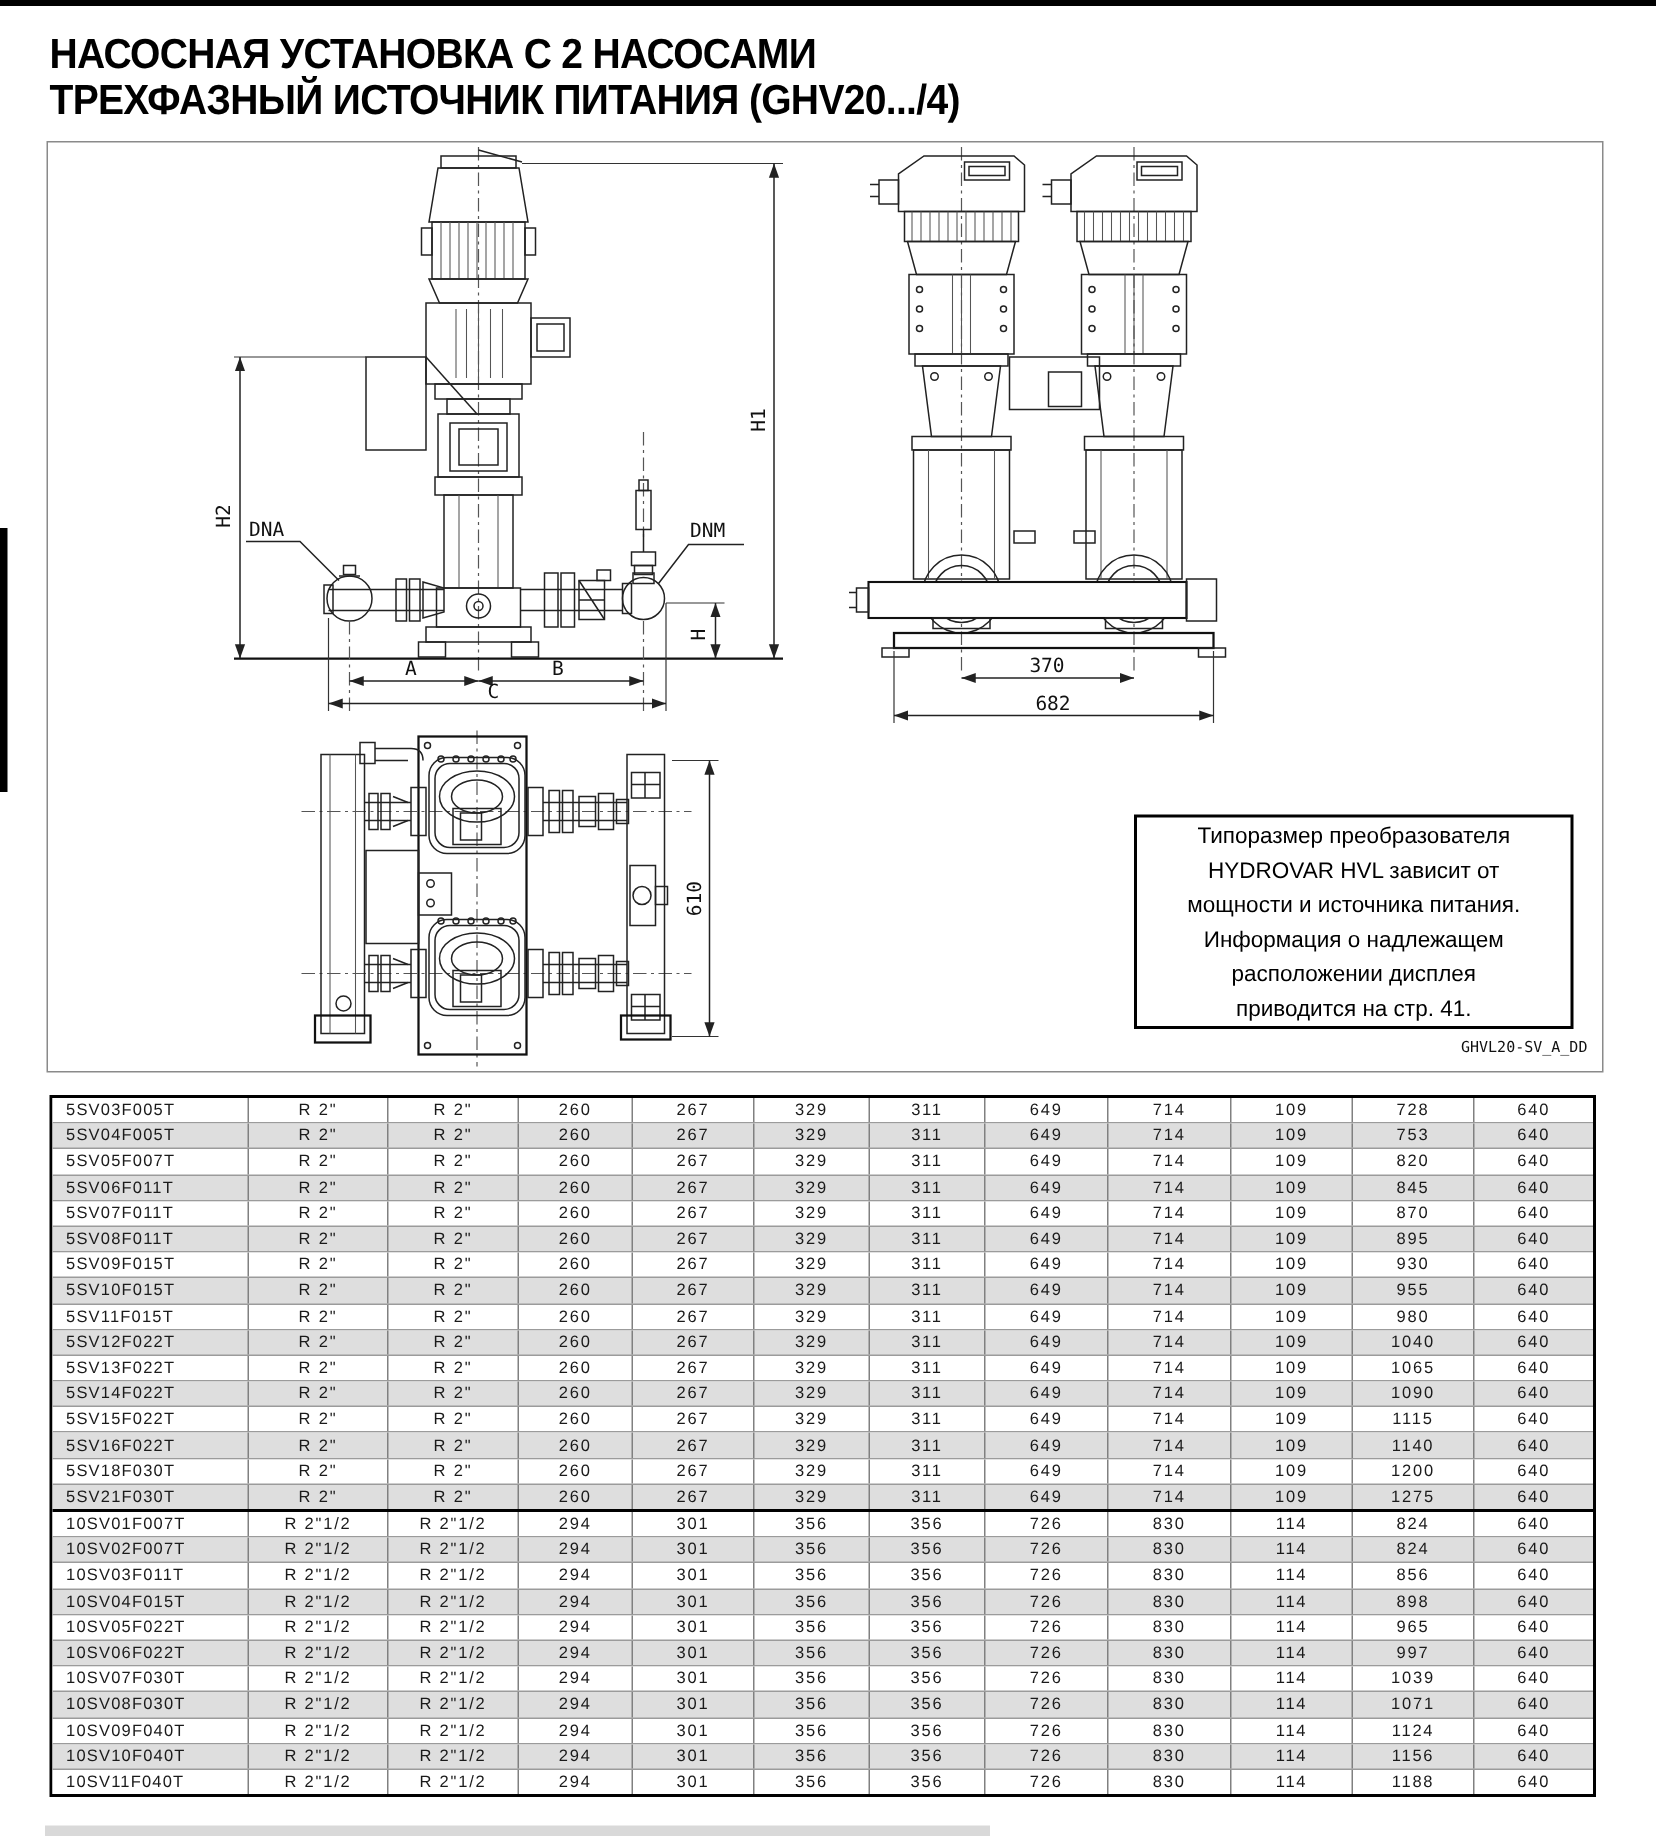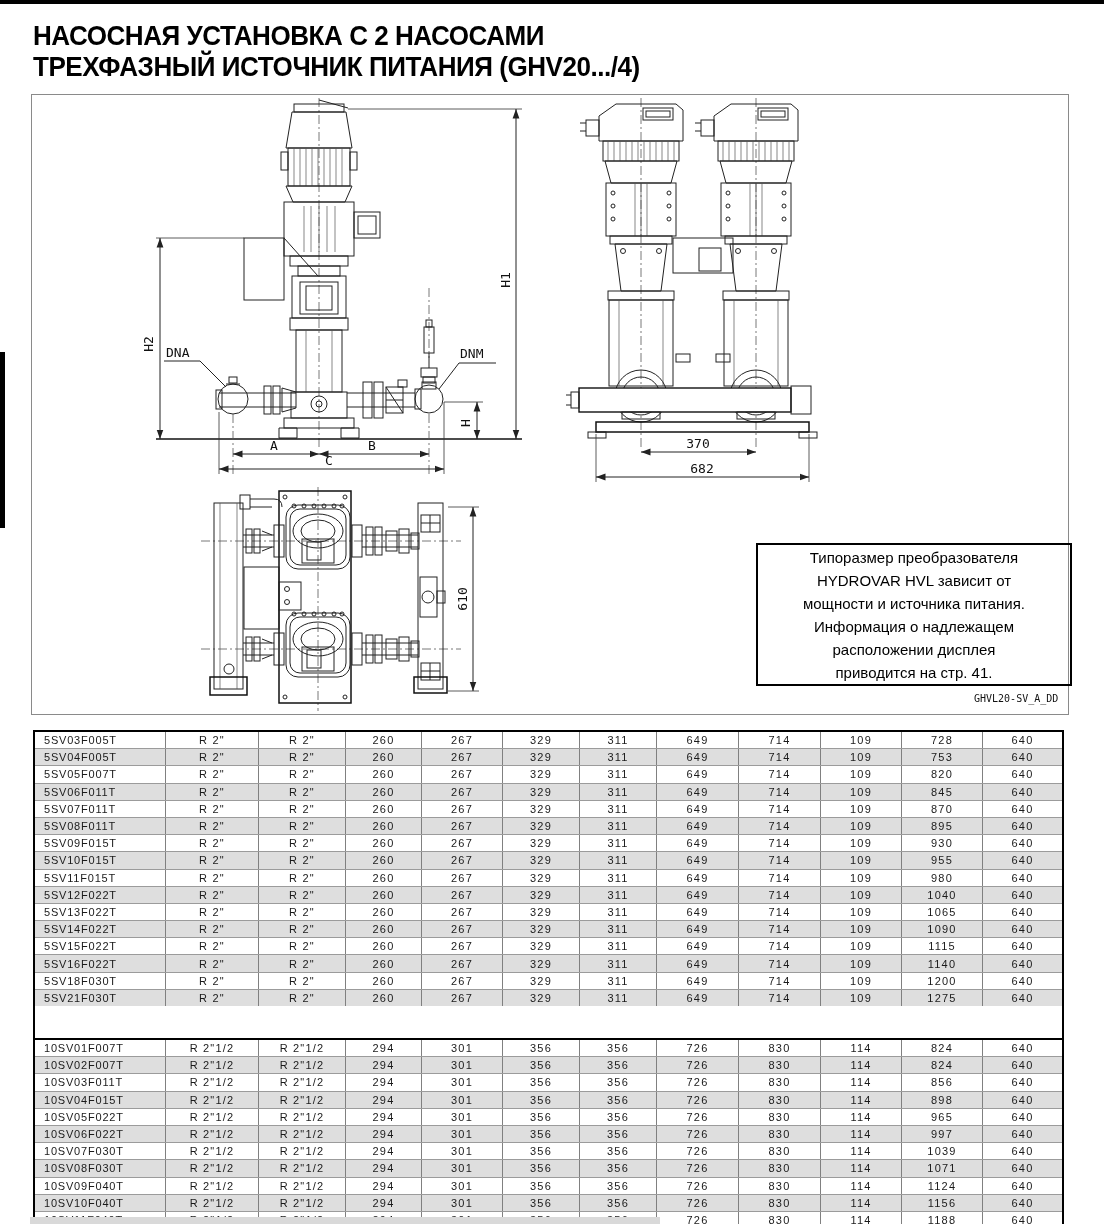--- a/index.html
+++ b/index.html
@@ -12,33 +12,33 @@
   .frame{position:absolute;left:31px;top:94px;width:1036px;height:619px;border:1px solid #8a8a8a;}
   .dwg{position:absolute;}
   .ln{fill:none;stroke:#222;stroke-width:1;}
   .lnb{fill:none;stroke:#111;stroke-width:1.5;}
   .lnwf{fill:#fff;stroke:#111;stroke-width:1.4;}
   .rib{fill:none;stroke:#555;stroke-width:0.7;}
   .cl{fill:none;stroke:#555;stroke-width:0.8;stroke-dasharray:9 3 2 3;}
   .ext{stroke:#333;stroke-width:0.8;}
   .dim{stroke:#222;stroke-width:1;fill:none;}
   .dlab{font-family:"DejaVu Sans Mono",monospace;font-size:13px;fill:#111;}
-  .note{position:absolute;left:724px;top:448px;width:316px;height:143px;border:2px solid #000;
+  .note{position:absolute;left:724px;top:448px;width:293px;height:143px;border:2px solid #000;
         box-sizing:border-box;display:flex;flex-direction:column;justify-content:center;
         text-align:center;font-size:15px;line-height:23px;}
   .code{position:absolute;left:942px;top:598px;font-family:"DejaVu Sans Mono",monospace;
         font-size:10px;color:#111;}
   .dim-table{position:absolute;left:33px;top:730px;width:1031px;box-sizing:border-box;
              border:2px solid #000;background:#fff;}
   .trow{display:grid;grid-template-columns:131px 93px 87px 76px 81px 77px 77px 82px 82px 81px 81px 79px;
         height:16.2px;border-bottom:1px solid #9b9b9b;background:#fff;}
   .trow.gray{background:#dedede;}
   .trow:last-child{border-bottom:none;}
   .trow.nb{border-bottom:none;}
-  .trow.gstart{border-top:2px solid #000;margin-top:32px;}
+  .trow.gstart{border-top:2px solid #000;}
   .tcell{border-right:1px solid #808080;display:flex;align-items:center;justify-content:center;
          font-size:11px;letter-spacing:1.2px;color:#1a1a1a;overflow:hidden;white-space:nowrap;}
   .tcell:first-child{justify-content:flex-start;padding-left:9px;letter-spacing:0.8px;}
   .tcell:last-child{border-right:none;}
   .footer-code{position:absolute;left:941px;top:1196px;font-size:11.5px;color:#222;margin-top:43px;}
   .cutbar{position:absolute;left:30px;top:1217px;width:630px;height:7px;background:#d9d9d9;}
 </style>
 </head>
 <body>
 

